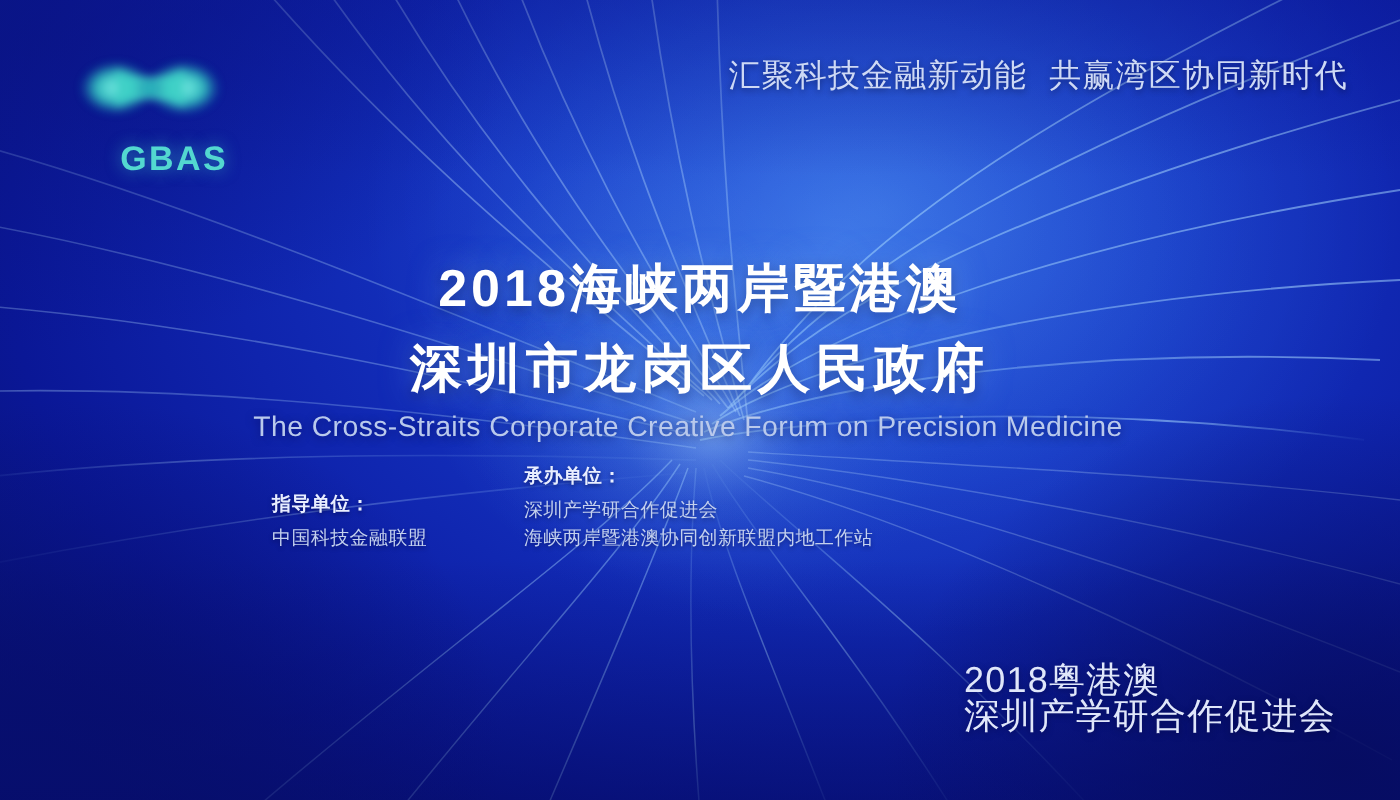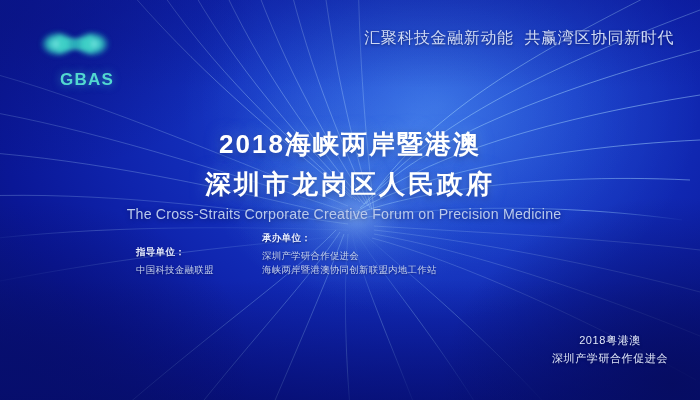--- a/index.html
+++ b/index.html
@@ -156,22 +156,22 @@
     color: #dfe6fa;
     letter-spacing: 0.5px;
     white-space: nowrap;
     text-shadow: 0 1px 3px rgba(0,5,50,0.5);
   }
   .footer-left .gap { display: inline-block; width: 9px; }
   .footer-right {
     position: absolute;
     right: 32px;
     top: 331px;
-    text-align: center;
-    font-size: 11px;
+    text-align: left;
+    font-size: 18px;
     color: #dfe6fa;
     line-height: 18px;
     letter-spacing: 0.6px;
     white-space: nowrap;
     text-shadow: 0 1px 3px rgba(0,5,50,0.5);
   }
 </style>
 </head>
 <body>
 

